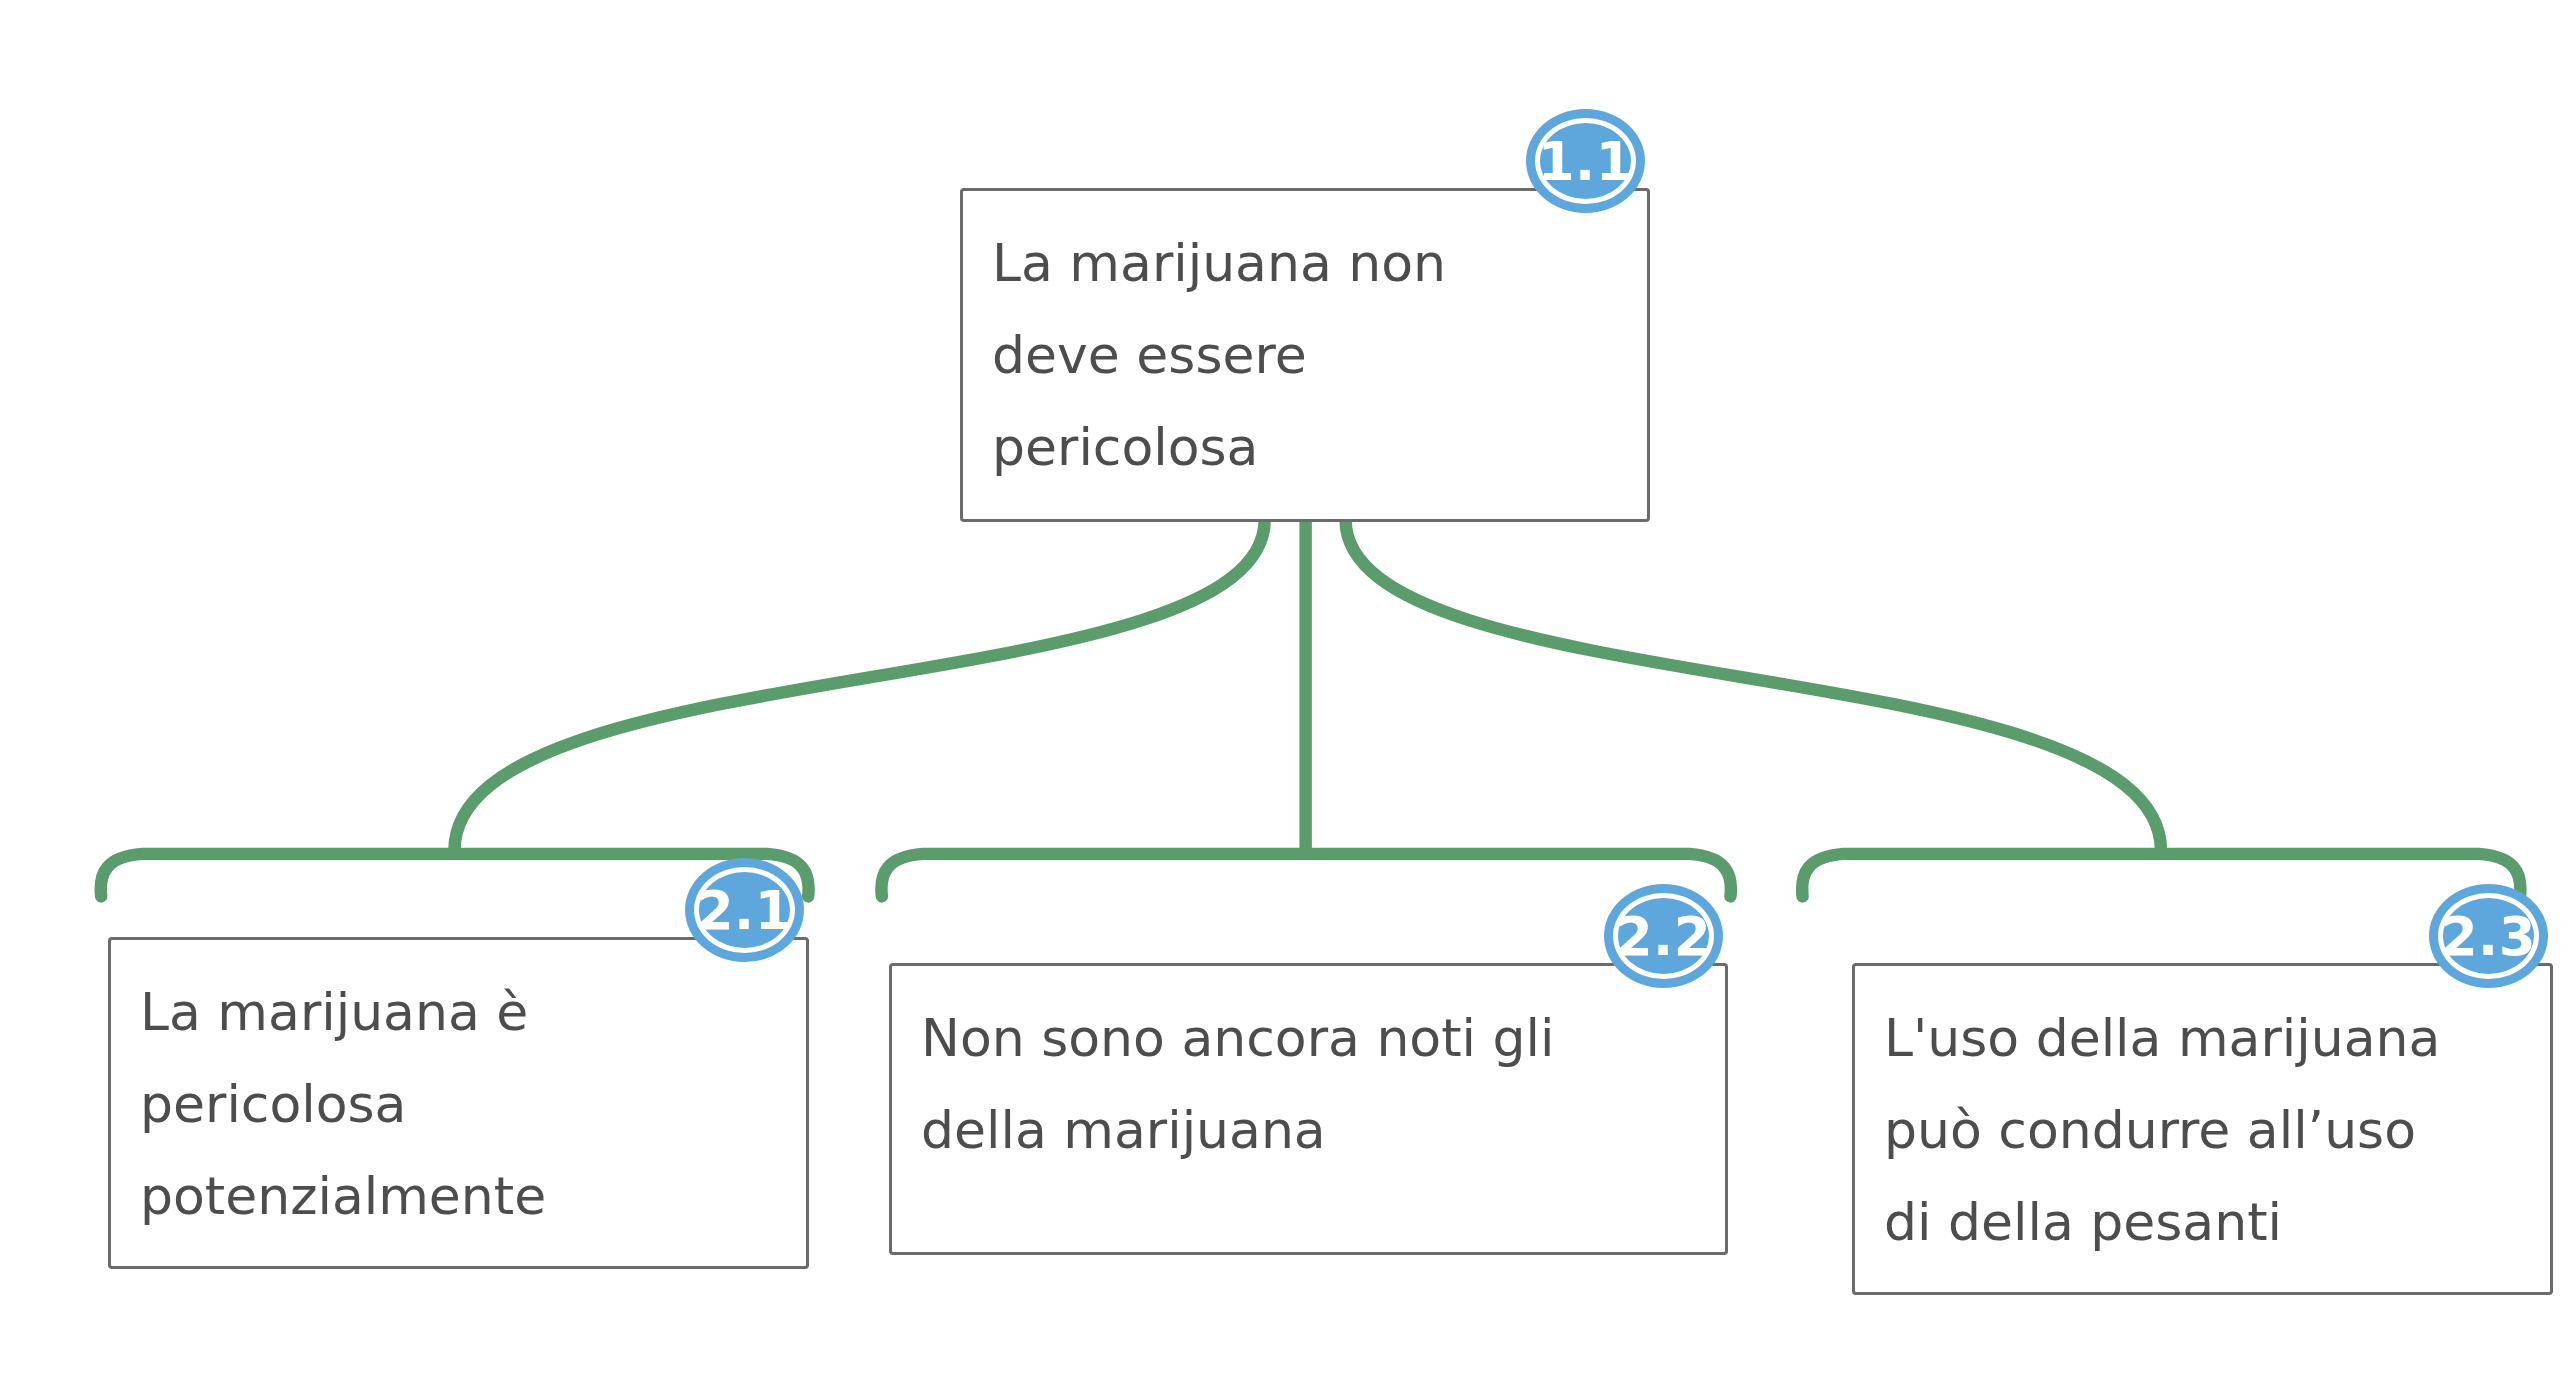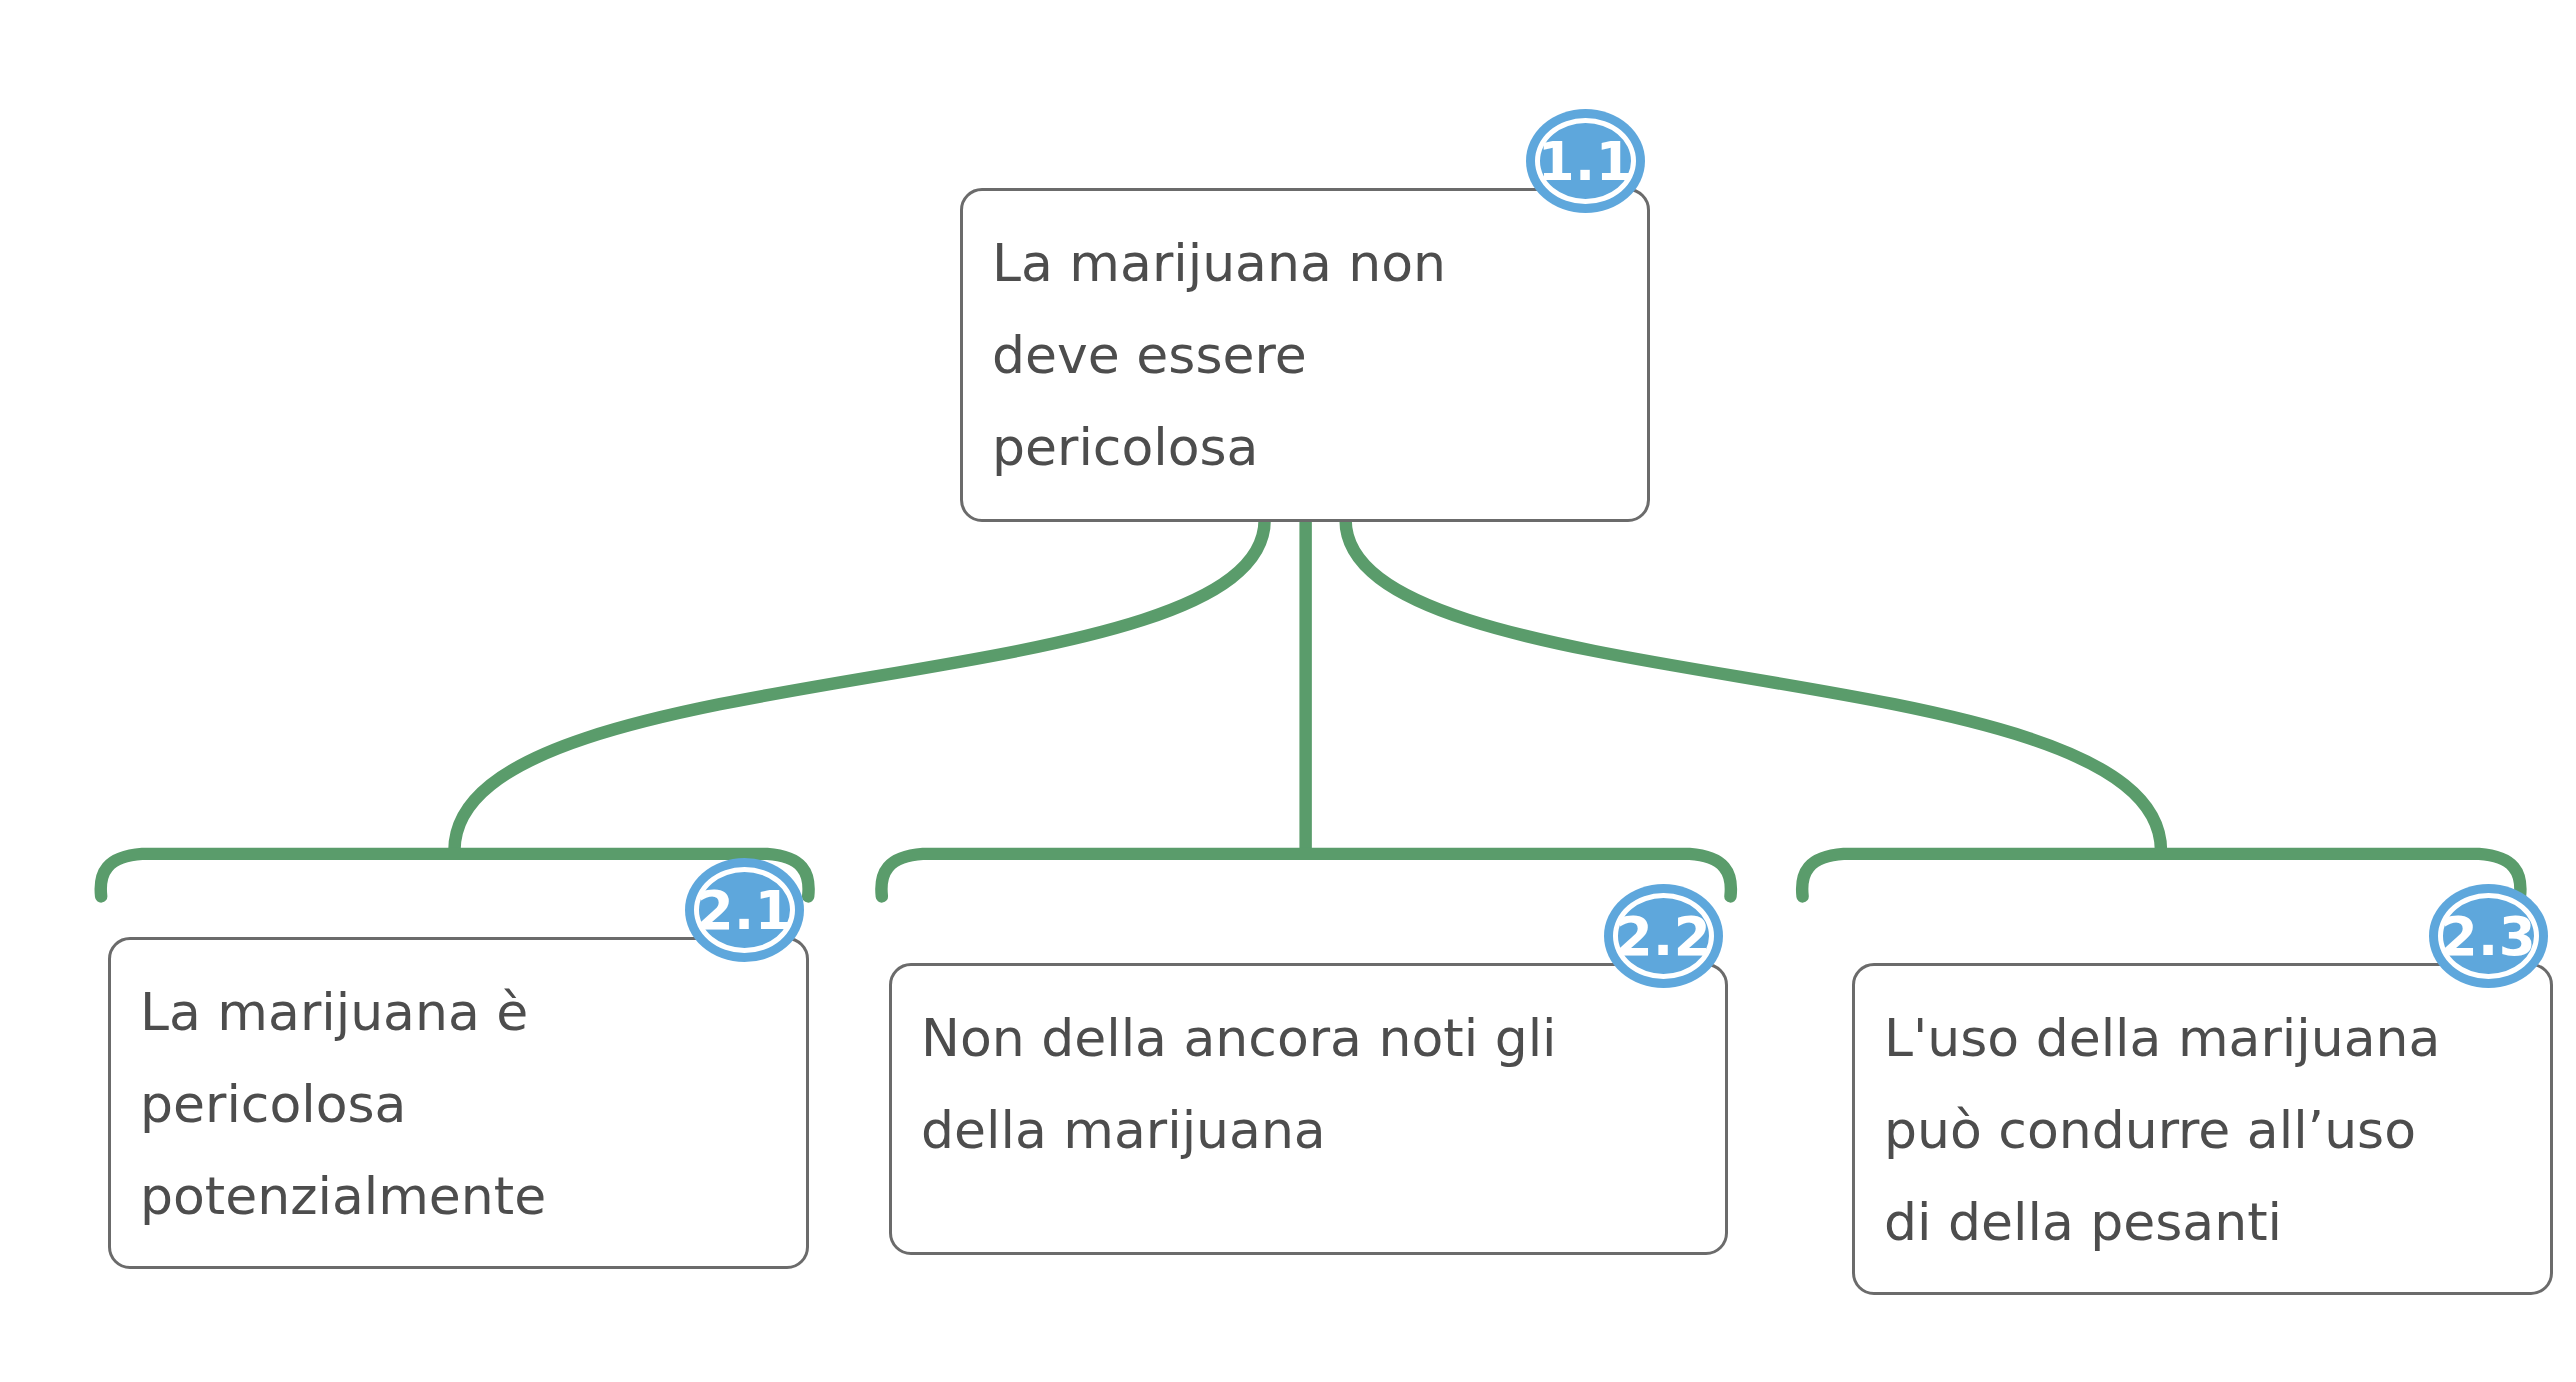--- a/index.html
+++ b/index.html
@@ -28,21 +28,21 @@
   .edge, .bracket {
     fill: none;
     stroke: var(--edge-green, #5A9C6B);
     stroke-width: 24;
     stroke-linecap: round;
   }
   .node {
     position: absolute;
     background: #fff;
     border: 3.1px solid var(--node-border, #6B6B6B);
-    border-radius: 22px;
+    border-radius: 4px;
   }
   .node-text {
     padding: 26px 3px 0 29px;
     color: var(--node-text, #4D4D4D);
     font-size: 52px;
     line-height: 92px;
   }
   .node-line { white-space: nowrap; }
   .badge {
     position: absolute;
@@ -107,21 +107,21 @@
       <div class="node-line">potenzialmente</div>
     </div>
   </div>
 
   <div class="node" style="left:889px; top:963px; width:839px; height:292px;">
     <div class="badge">
       <div class="badge-ring"></div>
       <span class="badge-label">2.2</span>
     </div>
     <div class="node-text">
-      <div class="node-line">Non della ancora noti gli</div>
+      <div class="node-line">Non sono ancora noti gli</div>
       <div class="node-line">della marijuana</div>
     </div>
   </div>
 
   <div class="node" style="left:1812px; top:963px; width:701px; height:332px;margin-left:40px;">
     <div class="badge">
       <div class="badge-ring"></div>
       <span class="badge-label">2.3</span>
     </div>
     <div class="node-text">

